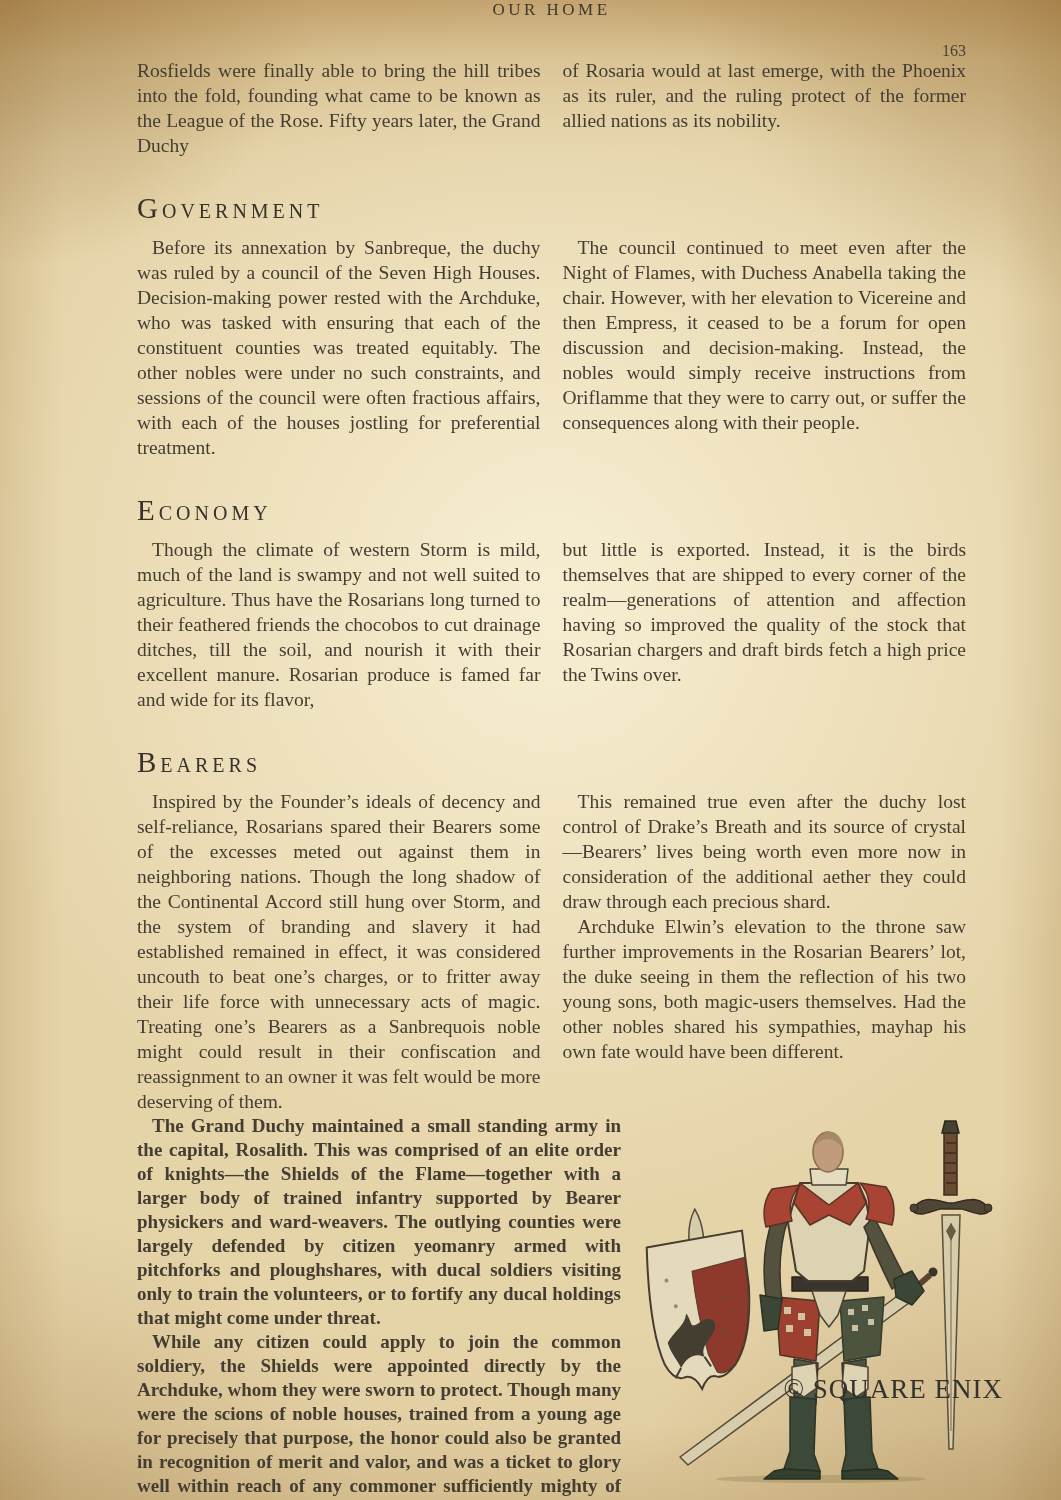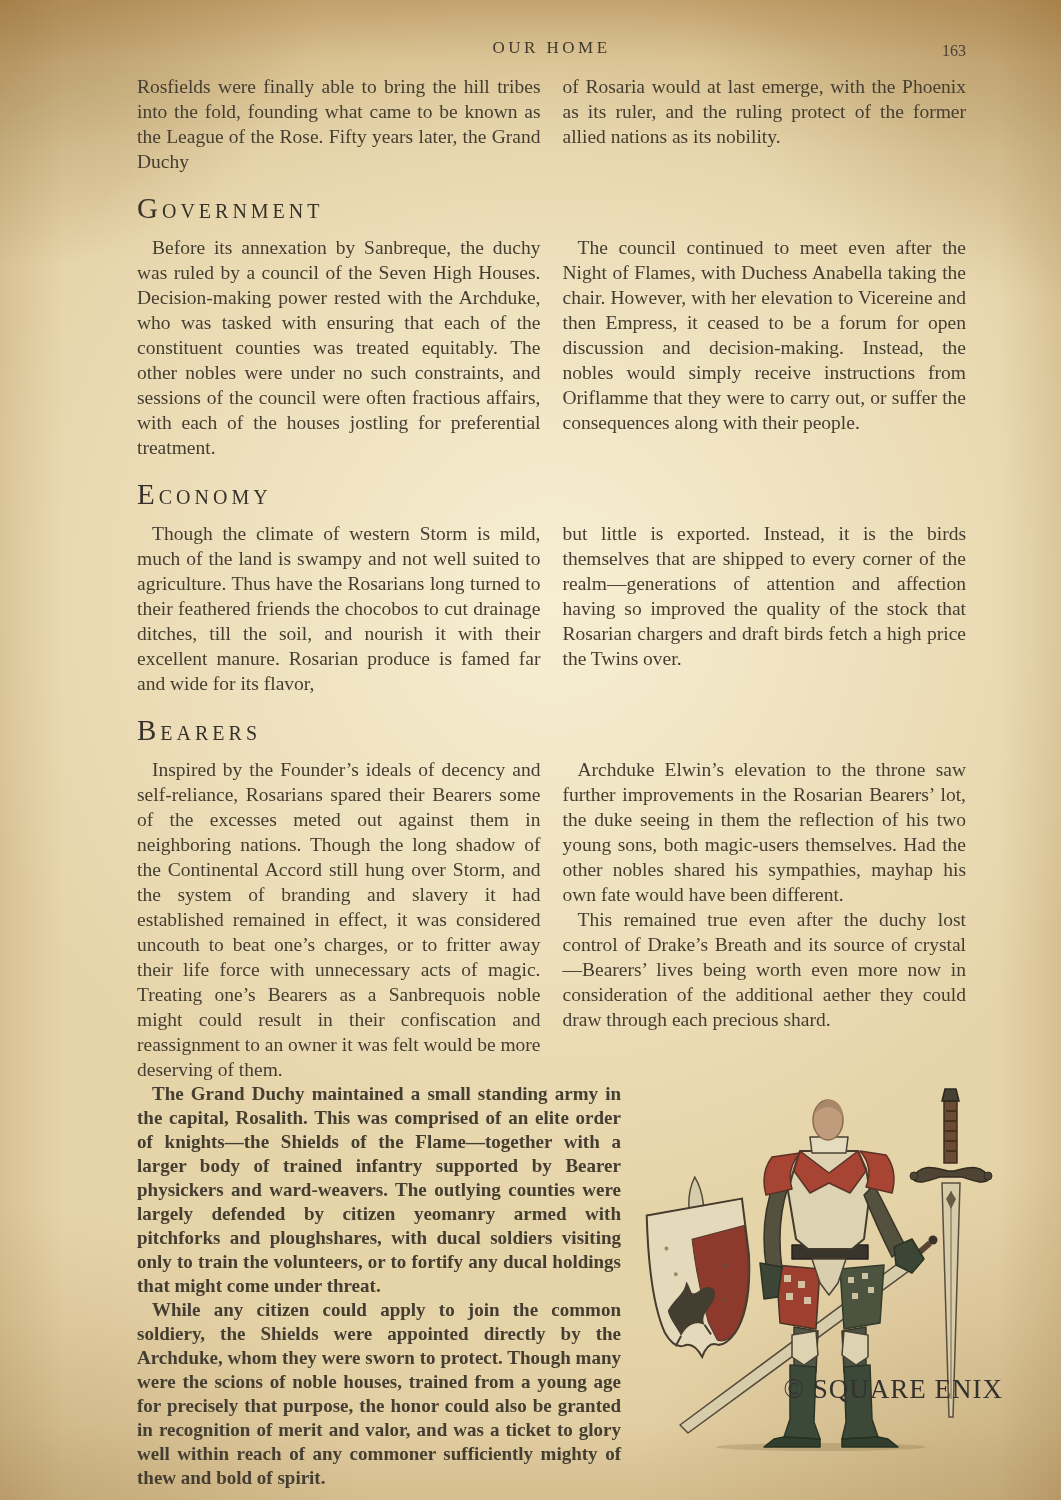--- a/index.html
+++ b/index.html
@@ -16,36 +16,36 @@
       linear-gradient(180deg, rgba(158,110,48,0.50) 0%, rgba(170,128,62,0.25) 4%, rgba(190,156,98,0.10) 10%, rgba(190,156,98,0) 18%),
       linear-gradient(0deg, rgba(150,110,52,0.22) 0%, rgba(150,110,52,0.06) 5%, rgba(150,110,52,0) 12%),
       radial-gradient(ellipse 30% 18% at 0% 0%, rgba(110,72,22,0.40), rgba(110,72,22,0) 100%),
       radial-gradient(ellipse 35% 20% at 100% 0%, rgba(120,80,28,0.38), rgba(120,80,28,0) 100%),
       radial-gradient(ellipse 40% 22% at 100% 100%, rgba(140,100,45,0.30), rgba(140,100,45,0) 100%),
       radial-gradient(ellipse 35% 20% at 0% 100%, rgba(140,100,45,0.28), rgba(140,100,45,0) 100%),
       linear-gradient(90deg, rgba(150,112,55,0.18) 0%, rgba(150,112,55,0) 6%, rgba(150,112,55,0) 94%, rgba(150,112,55,0.20) 100%);
   }
   .content{margin:0 95px 0 137px;}
   
-  .runhead{position:relative;padding-top:38px;height:24px;}
+  .runhead{position:relative;height:24px;}
   .runhead .title{
     text-align:center;font-size:17px;letter-spacing:3.5px;color:#3f382d;
   }
   .runhead .pagenum{
     position:absolute;right:0;top:42px;font-size:16px;color:#4a4234;font-family:Liberation Serif, serif;
   }
   
   .twocol{display:flex;gap:22px;}
   .twocol .col{flex:1 1 0;}
   p{margin:0;font-size:19.5px;line-height:25px;text-align:justify;}
   .indent{text-indent:15px;}
-  .intro{margin-top:12px;}
+  .intro{margin-top:34px;}
   
   .shead{
-    margin:20px 0 10px 0;
+    margin:36px 0 10px 0;
     font-size:20px;line-height:28px;letter-spacing:4px;
     text-transform:uppercase;color:#37322a;
   }
   .shead::first-letter{font-size:29px;}
   
   .military p{font-size:19px;line-height:24px;font-weight:bold;}
   .illu-wrap{float:right;width:345px;height:372px;position:relative;}
   .illu-wrap svg{position:absolute;top:5px;right:-70px;}
   
   .copyright{
@@ -98,22 +98,22 @@
       </div>
     </div>
 
     <div>
       <div class="shead">Bearers</div>
       <div class="twocol">
         <div class="col">
           <p class="indent">Inspired by the Founder’s ideals of decency and self-reliance, Rosarians spared their Bearers some of the excesses meted out against them in neighboring nations. Though the long shadow of the Continental Accord still hung over Storm, and the system of branding and slavery it had established remained in effect, it was considered uncouth to beat one’s charges, or to fritter away their life force with unnecessary acts of magic. Treating one’s Bearers as a Sanbrequois noble might could result in their confiscation and reassignment to an owner it was felt would be more deserving of them.</p>
         </div>
         <div class="col">
+          <p class="indent">This remained true even after the duchy lost control of Drake’s Breath and its source of crystal—Bearers’ lives being worth even more now in consideration of the additional aether they could draw through each precious shard.</p>
           <p class="indent">Archduke Elwin’s elevation to the throne saw further improvements in the Rosarian Bearers’ lot, the duke seeing in them the reflection of his two young sons, both magic-users themselves. Had the other nobles shared his sympathies, mayhap his own fate would have been different.</p>
-          <p class="indent">This remained true even after the duchy lost control of Drake’s Breath and its source of crystal—Bearers’ lives being worth even more now in consideration of the additional aether they could draw through each precious shard.</p>
         </div>
       </div>
     </div>
 
     <div class="military">
       <div class="illu-wrap">
         <svg width="420" height="375" viewBox="0 0 420 375" xmlns="http://www.w3.org/2000/svg">
 
           <ellipse cx="205" cy="360" rx="105" ry="4" fill="rgba(110,90,50,0.22)"></ellipse>
 

